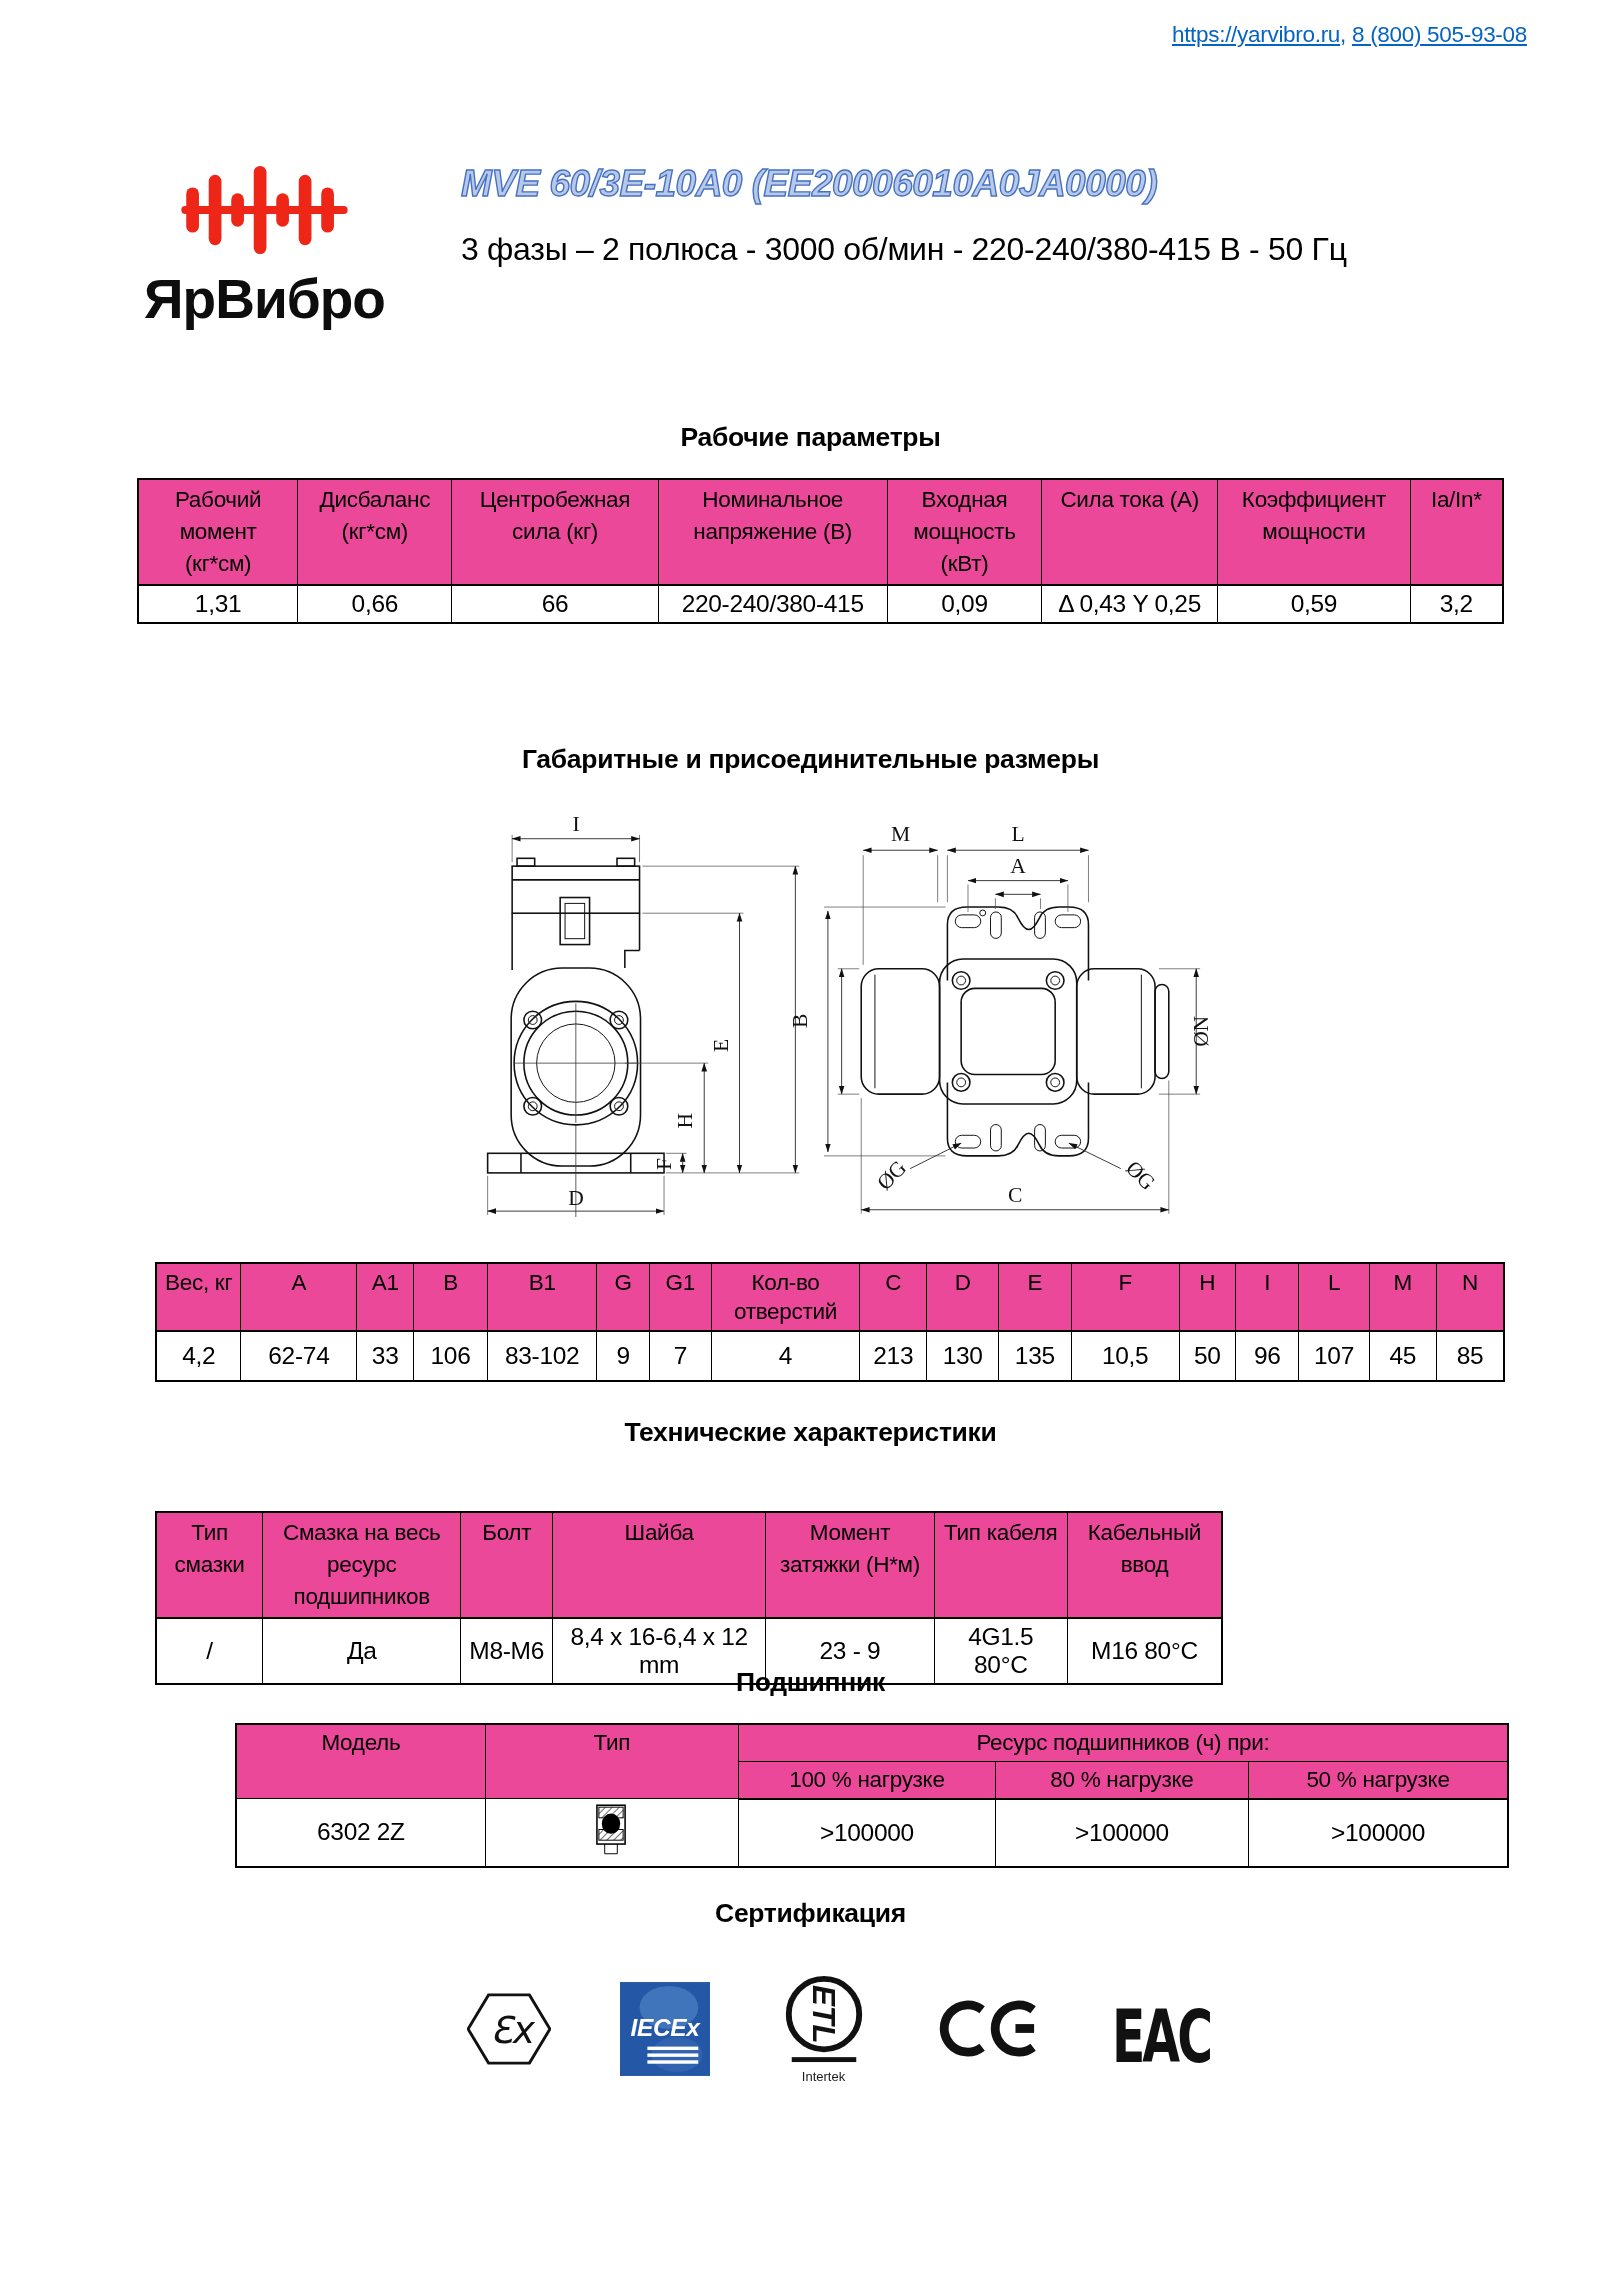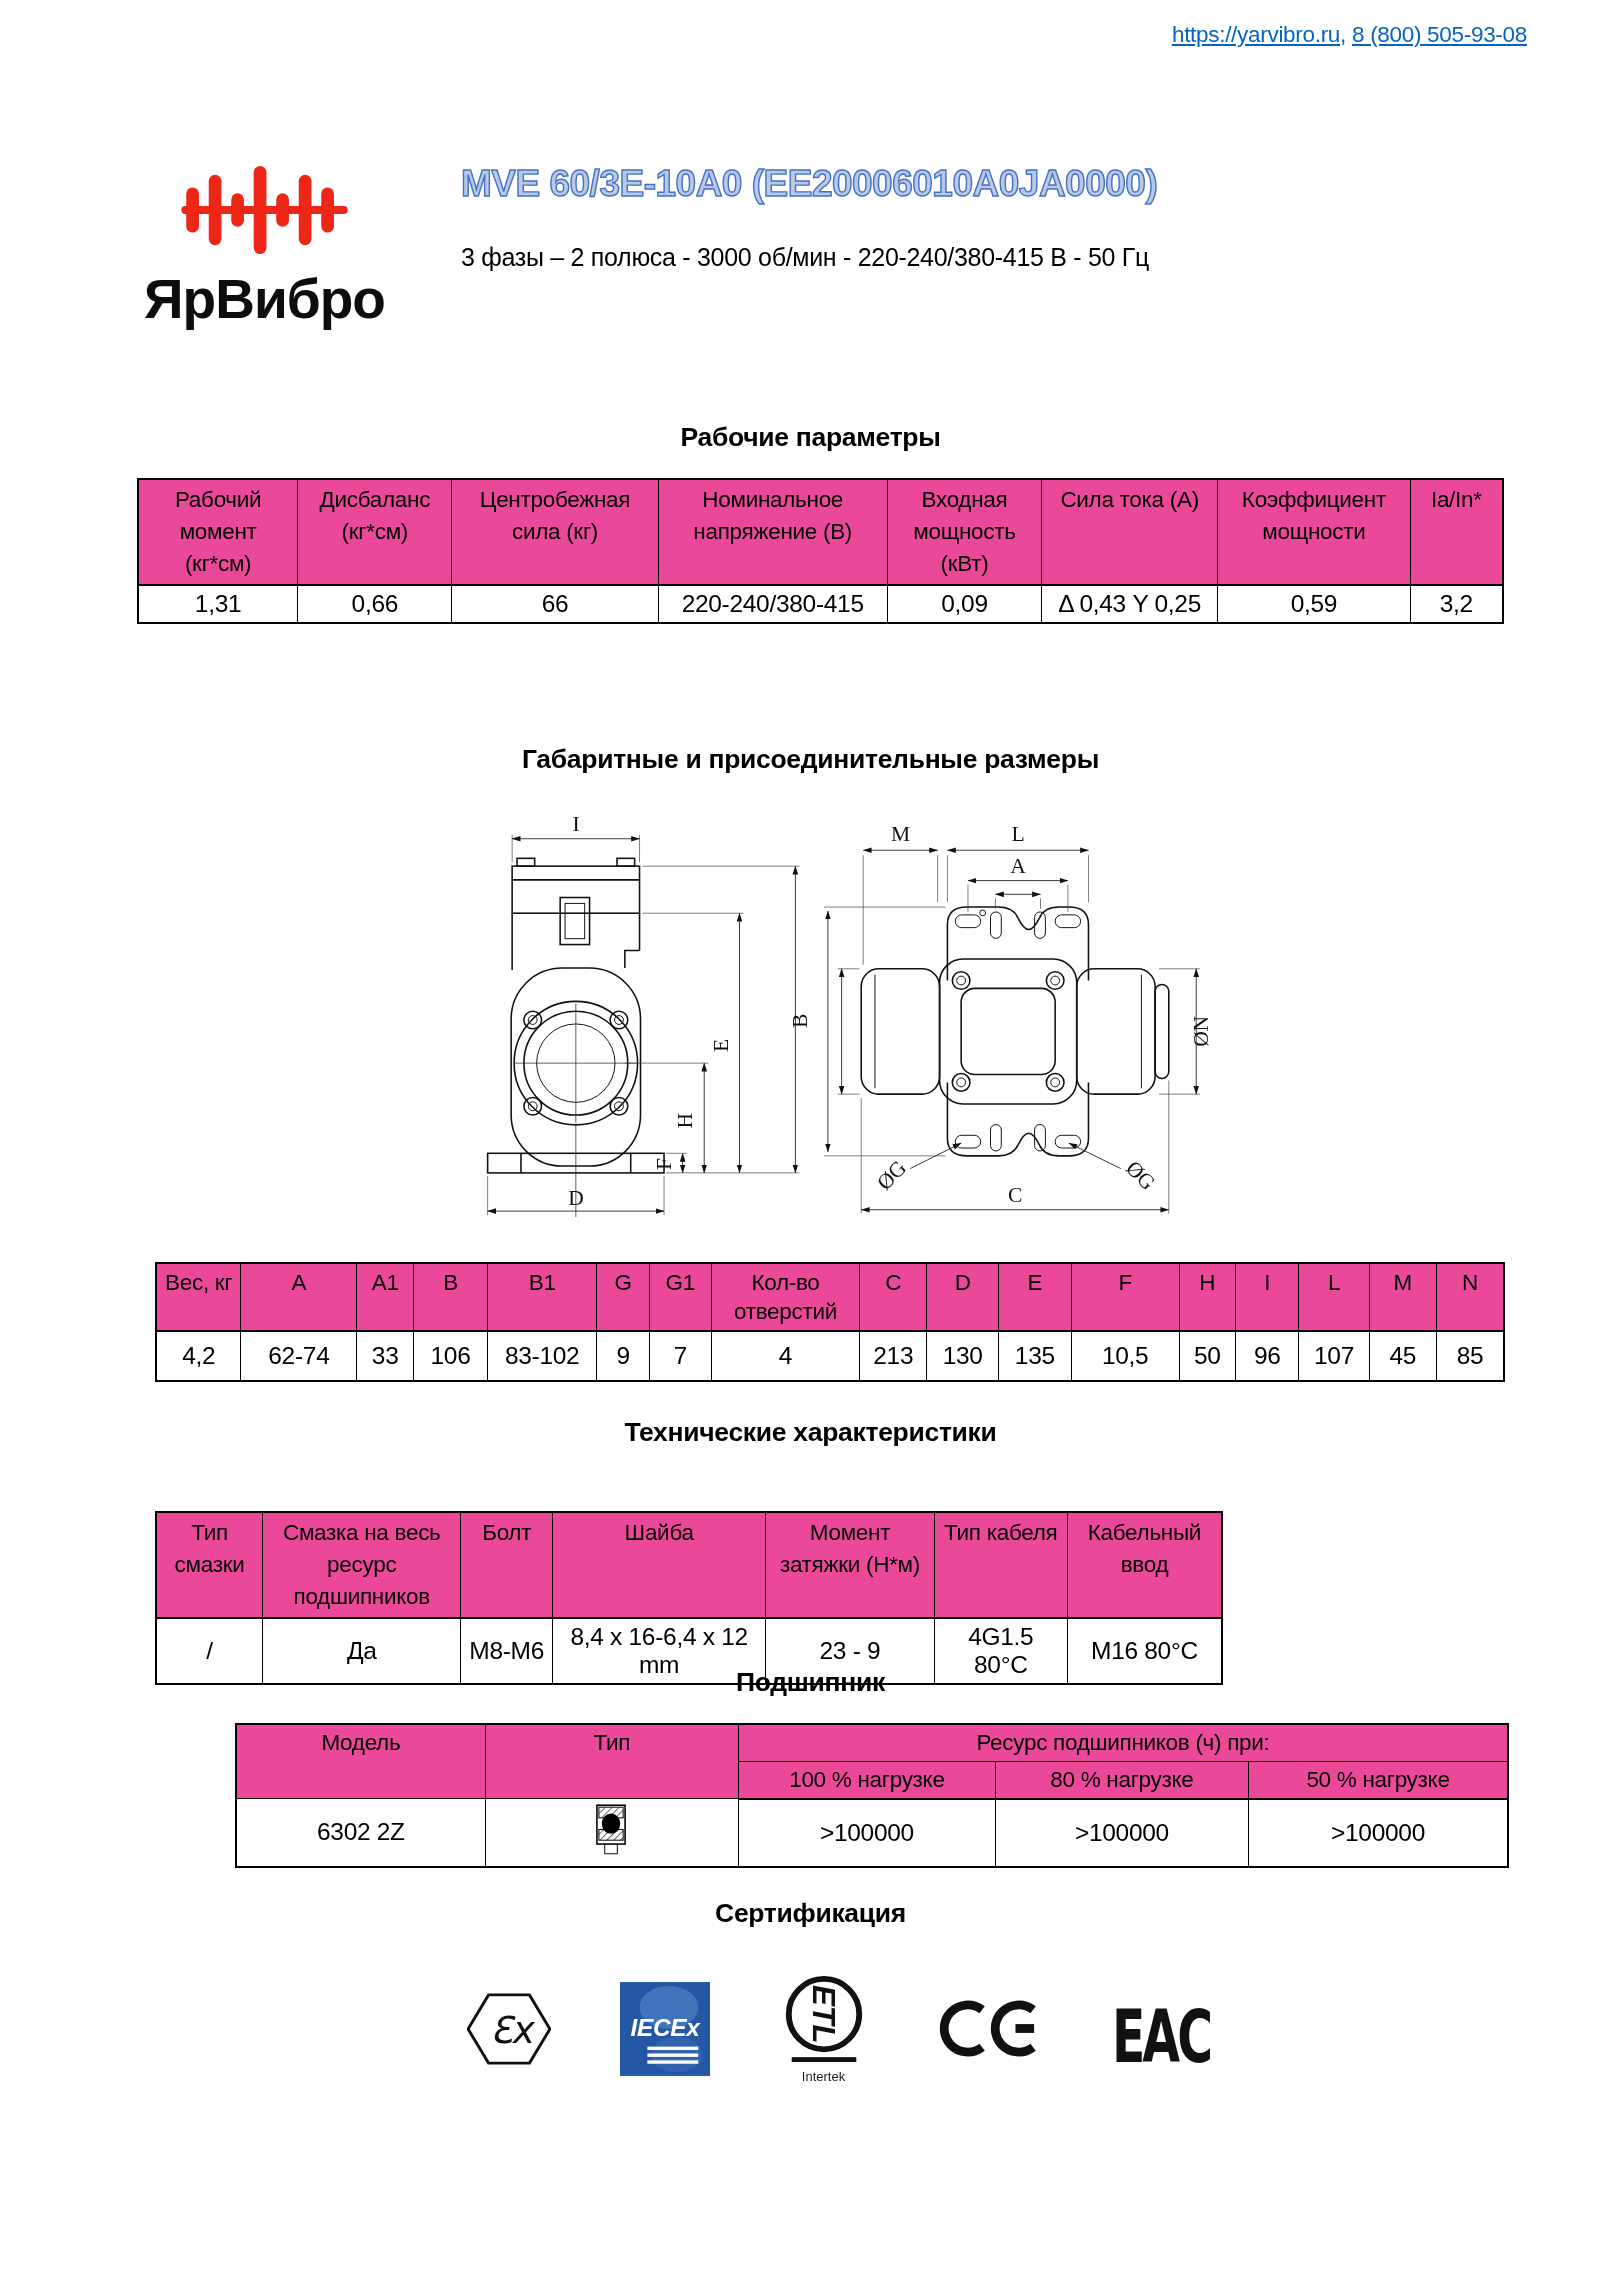--- a/index.html
+++ b/index.html
@@ -12,22 +12,22 @@
   .links a { color:#0563C1; text-decoration:underline; cursor:pointer; }
 
   
   .logo { position:absolute; left:142px; top:165px; width:245px; text-align:center; }
   .logo svg { display:block; margin:0 auto 11.8px auto; }
   .brand { font-size:55px; font-weight:bold; color:#0d0d0d; letter-spacing:-1px; white-space:nowrap; }
 
   
   .titleblock { position:absolute; left:461px; top:163px; }
   .doc-title { font-size:37px; font-weight:bold; letter-spacing:-0.5px;
-               color:#b9c8e6; -webkit-text-stroke:1.4px #4472C4; white-space:nowrap; }
-  .doc-sub { margin-top:38px; font-size:25px; color:#000; white-space:nowrap; }
+               color:#b9c8e6; -webkit-text-stroke:1.4px #4472C4; white-space:nowrap;font-style:italic; }
+  .doc-sub { margin-top:26px; font-size:32px; color:#000; white-space:nowrap; }
 
   
   .sec-h { position:absolute; left:0; width:100%; text-align:center;
            font-size:26.5px; font-weight:bold; line-height:33px; }
 
   
   table { position:absolute; border-collapse:collapse; table-layout:fixed; background:#fff;
           border:2px solid #000; }
   th, td { border:1px solid #000; text-align:center; font-weight:normal; padding:3.9px 4.9px; }
   thead th { background:#ec4899; vertical-align:top; font-size:22.5px; line-height:32px; }

